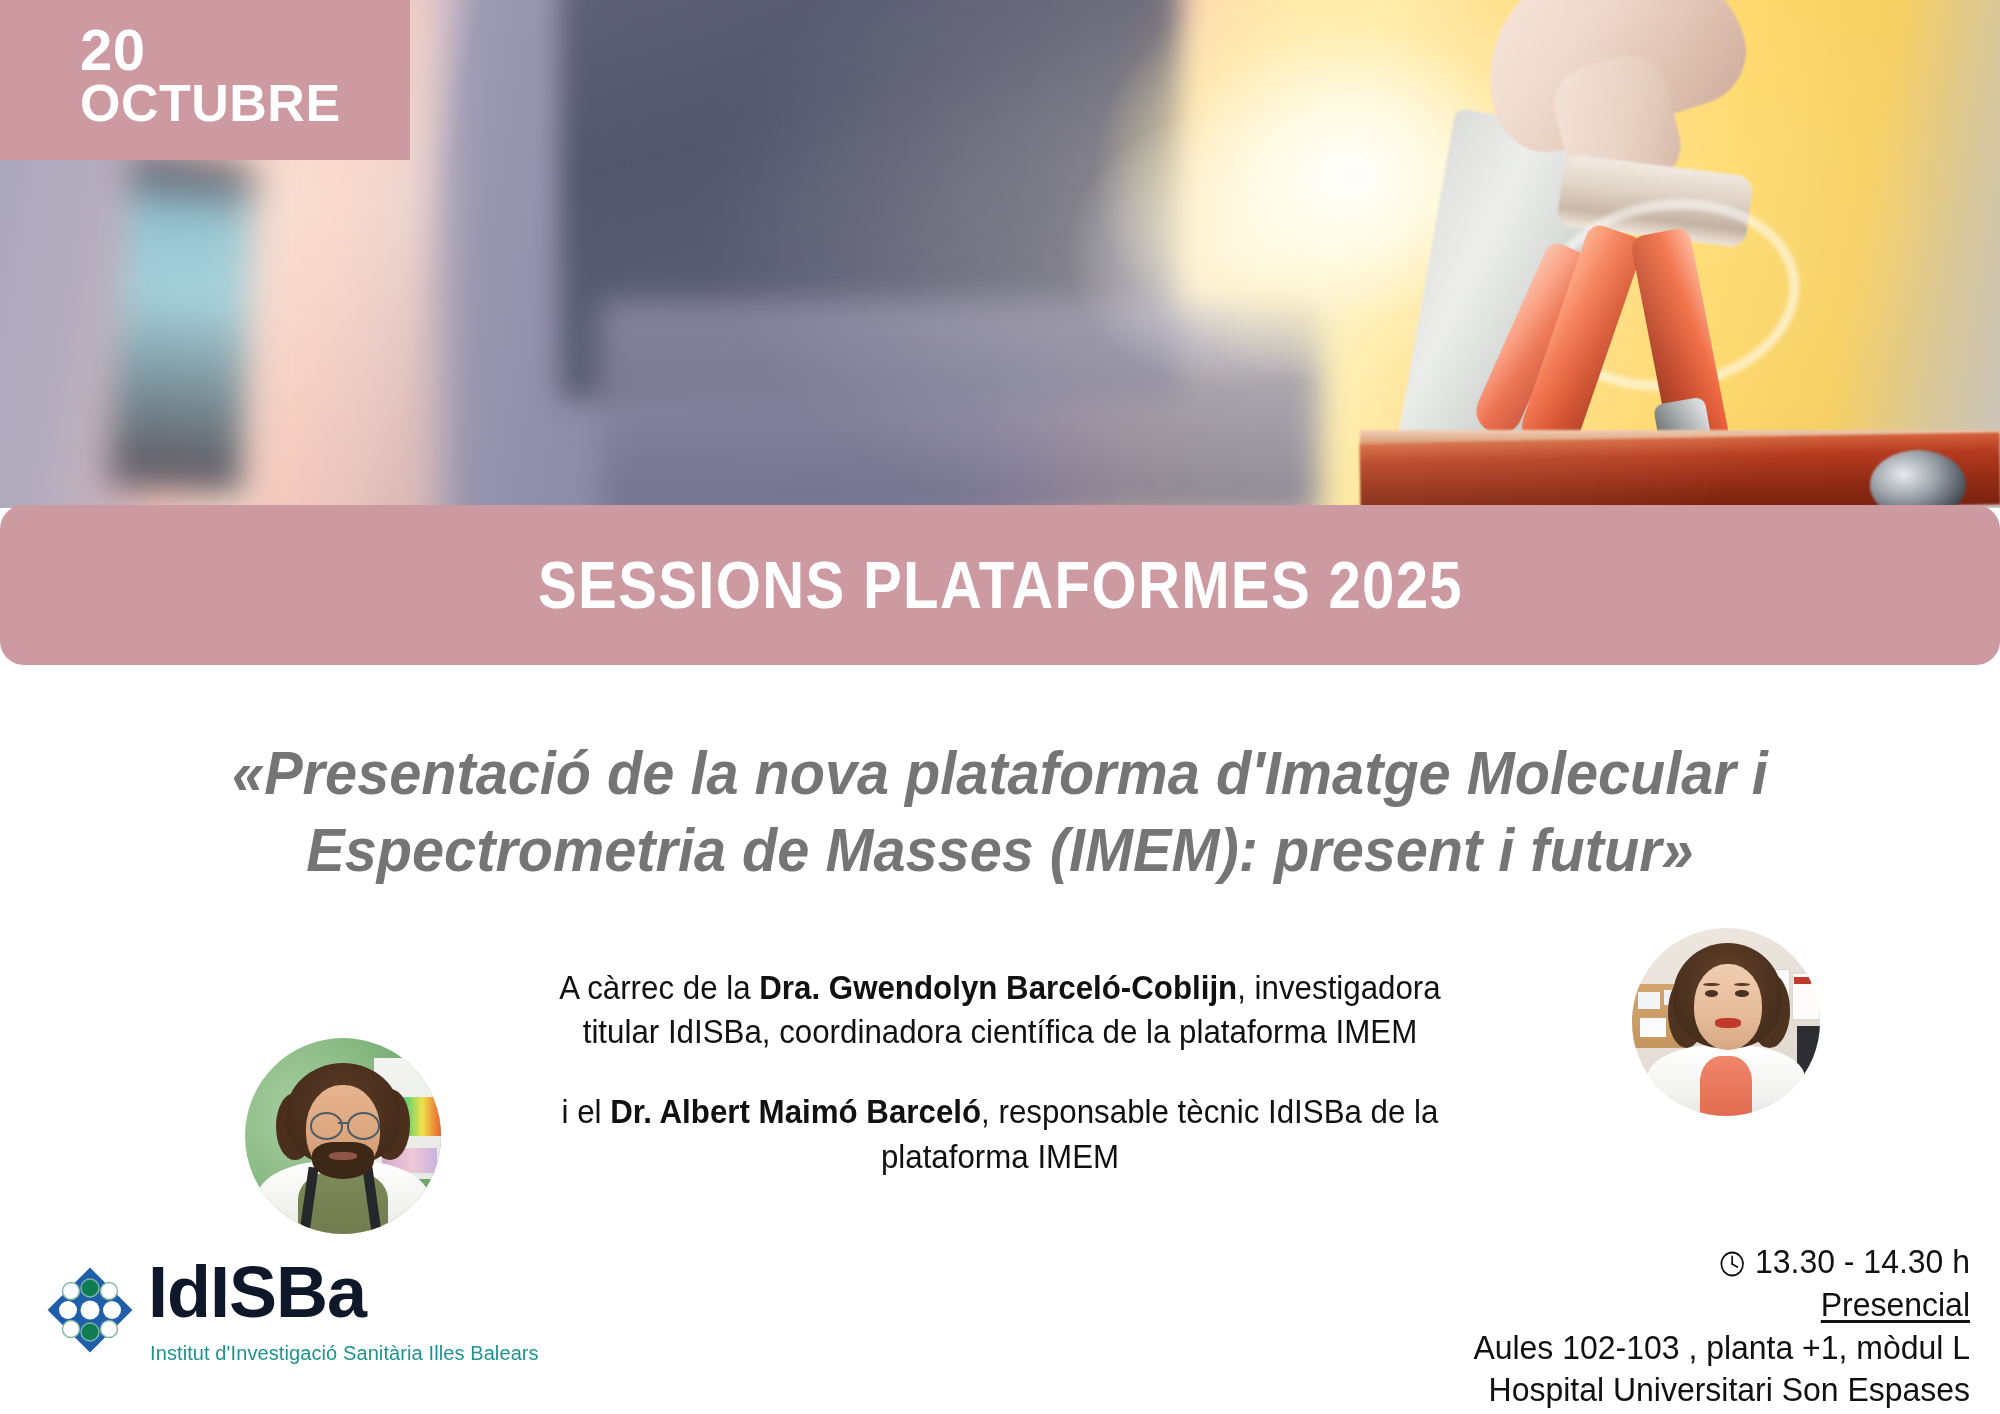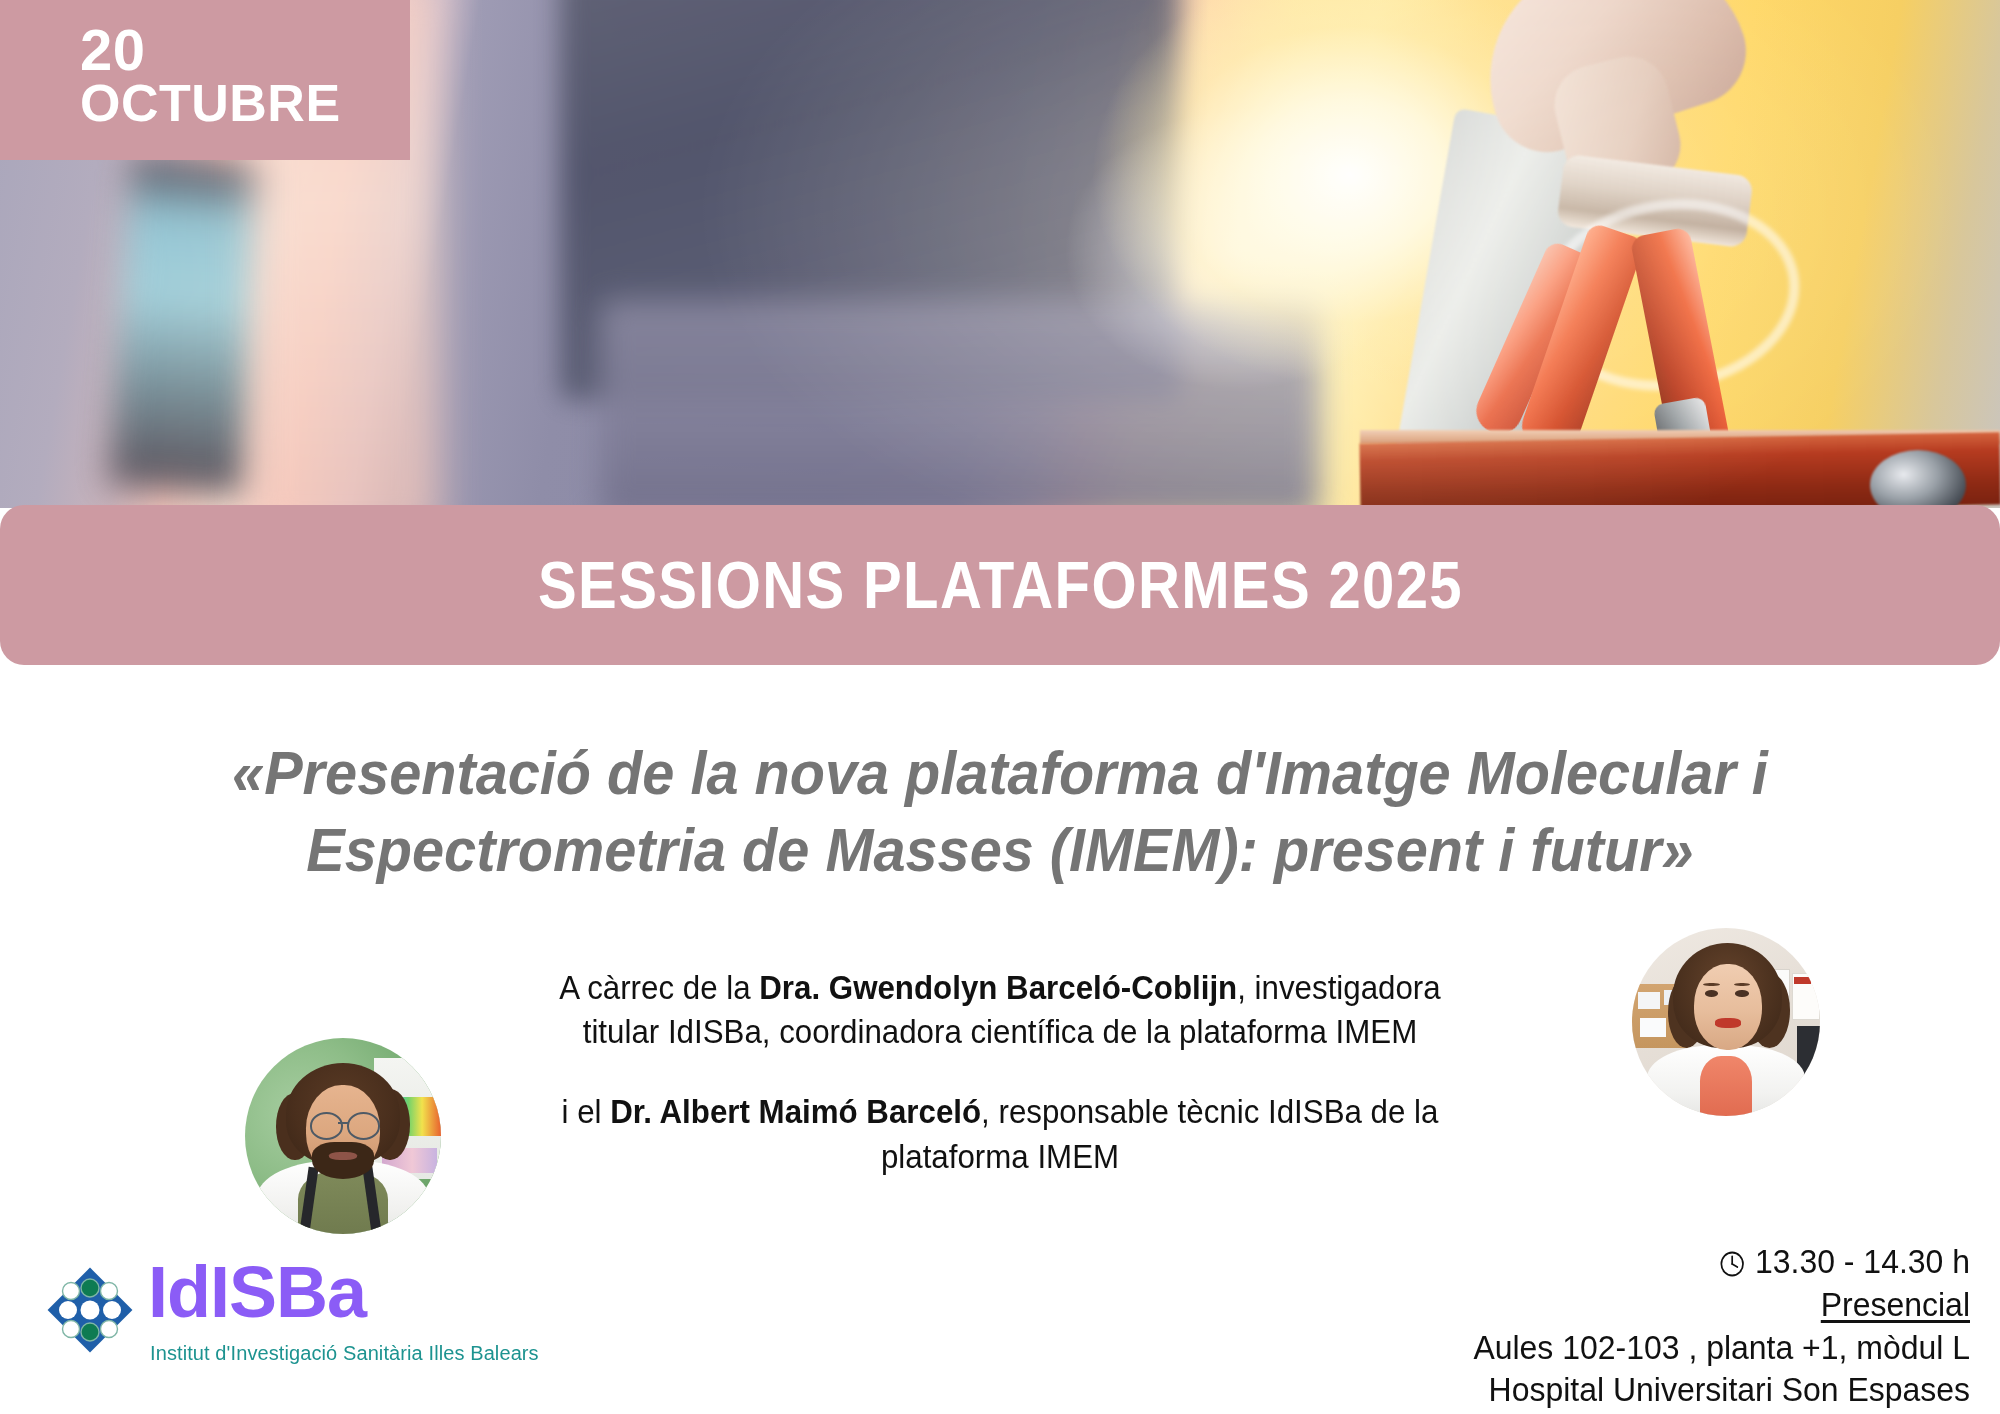--- a/index.html
+++ b/index.html
@@ -345,21 +345,21 @@
     height: 120px;
   }
   .logo-mark {
     position: absolute;
     left: 0; top: 2px;
     width: 100px; height: 100px;
   }
   .logo-text {
     position: absolute;
     left: 108px; top: -2px;
-    color: #8b5cf6;
+    color: #0f172a;
     font-size: 72px;
     font-weight: bold;
     letter-spacing: -1px;
     line-height: 1;
   }
   .logo-tagline {
     position: absolute;
     left: 110px; top: 84px;
     color: #1d9390;
     font-size: 20px;

